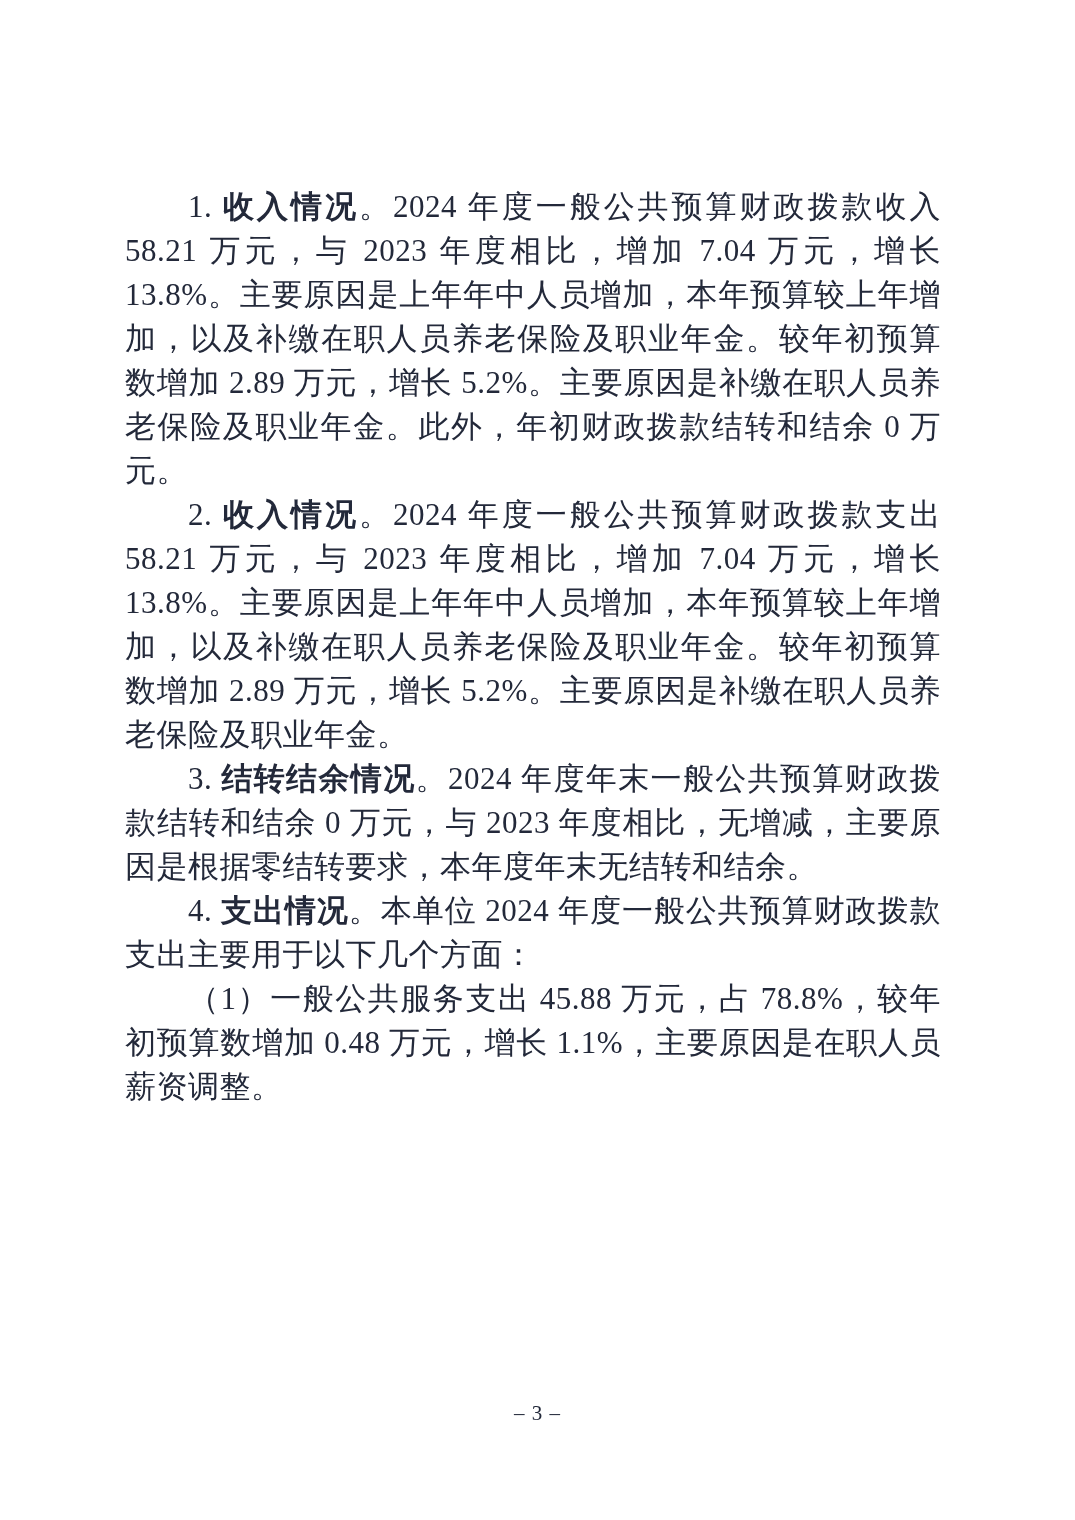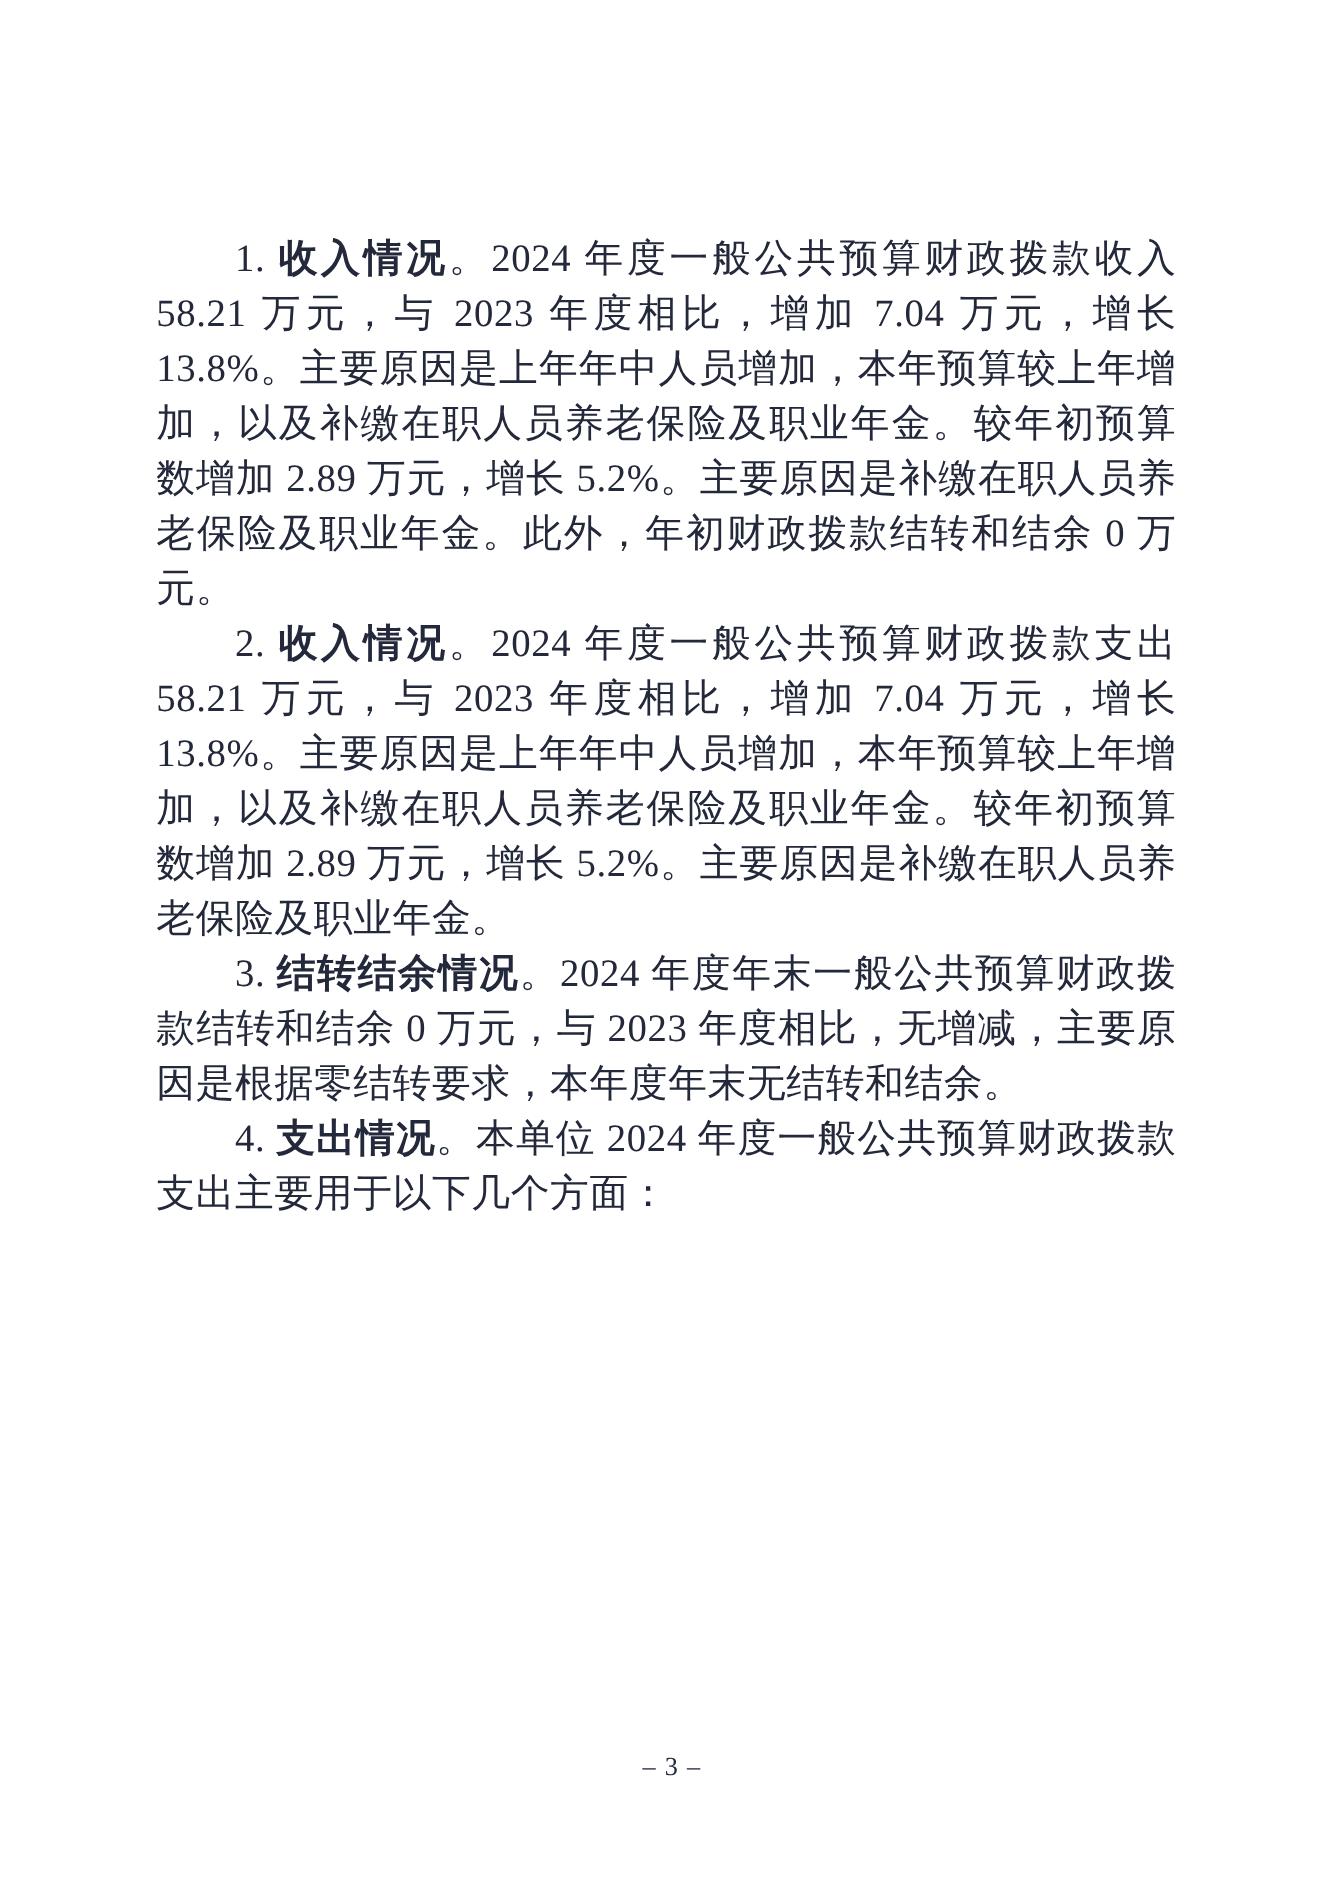--- a/index.html
+++ b/index.html
@@ -52,15 +52,16 @@
 </style>
 </head>
 <body>
 
 <div class="page">
   <div class="body-text" id="document-body">
       <p class="para"><span class="seg">1. </span><span class="seg-bold">收入情况</span><span class="seg">。2024 年度一般公共预算财政拨款收入 58.21 万元，与 2023 年度相比，增加 7.04 万元，增长 13.8%。主要原因是上年年中人员增加，本年预算较上年增加，以及补缴在职人员养老保险及职业年金。较年初预算数增加 2.89 万元，增长 5.2%。主要原因是补缴在职人员养老保险及职业年金。此外，年初财政拨款结转和结余 0 万元。</span></p>
       <p class="para"><span class="seg">2. </span><span class="seg-bold">收入情况</span><span class="seg">。2024 年度一般公共预算财政拨款支出 58.21 万元，与 2023 年度相比，增加 7.04 万元，增长 13.8%。主要原因是上年年中人员增加，本年预算较上年增加，以及补缴在职人员养老保险及职业年金。较年初预算数增加 2.89 万元，增长 5.2%。主要原因是补缴在职人员养老保险及职业年金。</span></p>
       <p class="para"><span class="seg">3. </span><span class="seg-bold">结转结余情况</span><span class="seg">。2024 年度年末一般公共预算财政拨款结转和结余 0 万元，与 2023 年度相比，无增减，主要原因是根据零结转要求，本年度年末无结转和结余。</span></p>
       <p class="para"><span class="seg">4. </span><span class="seg-bold">支出情况</span><span class="seg">。本单位 2024 年度一般公共预算财政拨款支出主要用于以下几个方面：</span></p>
+      <p class="para"><span class="seg">（1）一般公共服务支出 45.88 万元，占 78.8%，较年初预算数增加 0.48 万元，增长 1.1%，主要原因是在职人员薪资调整。</span></p>
     </div>
   <div class="footer">– 3 –</div>
 </div>
 
 </body></html>

